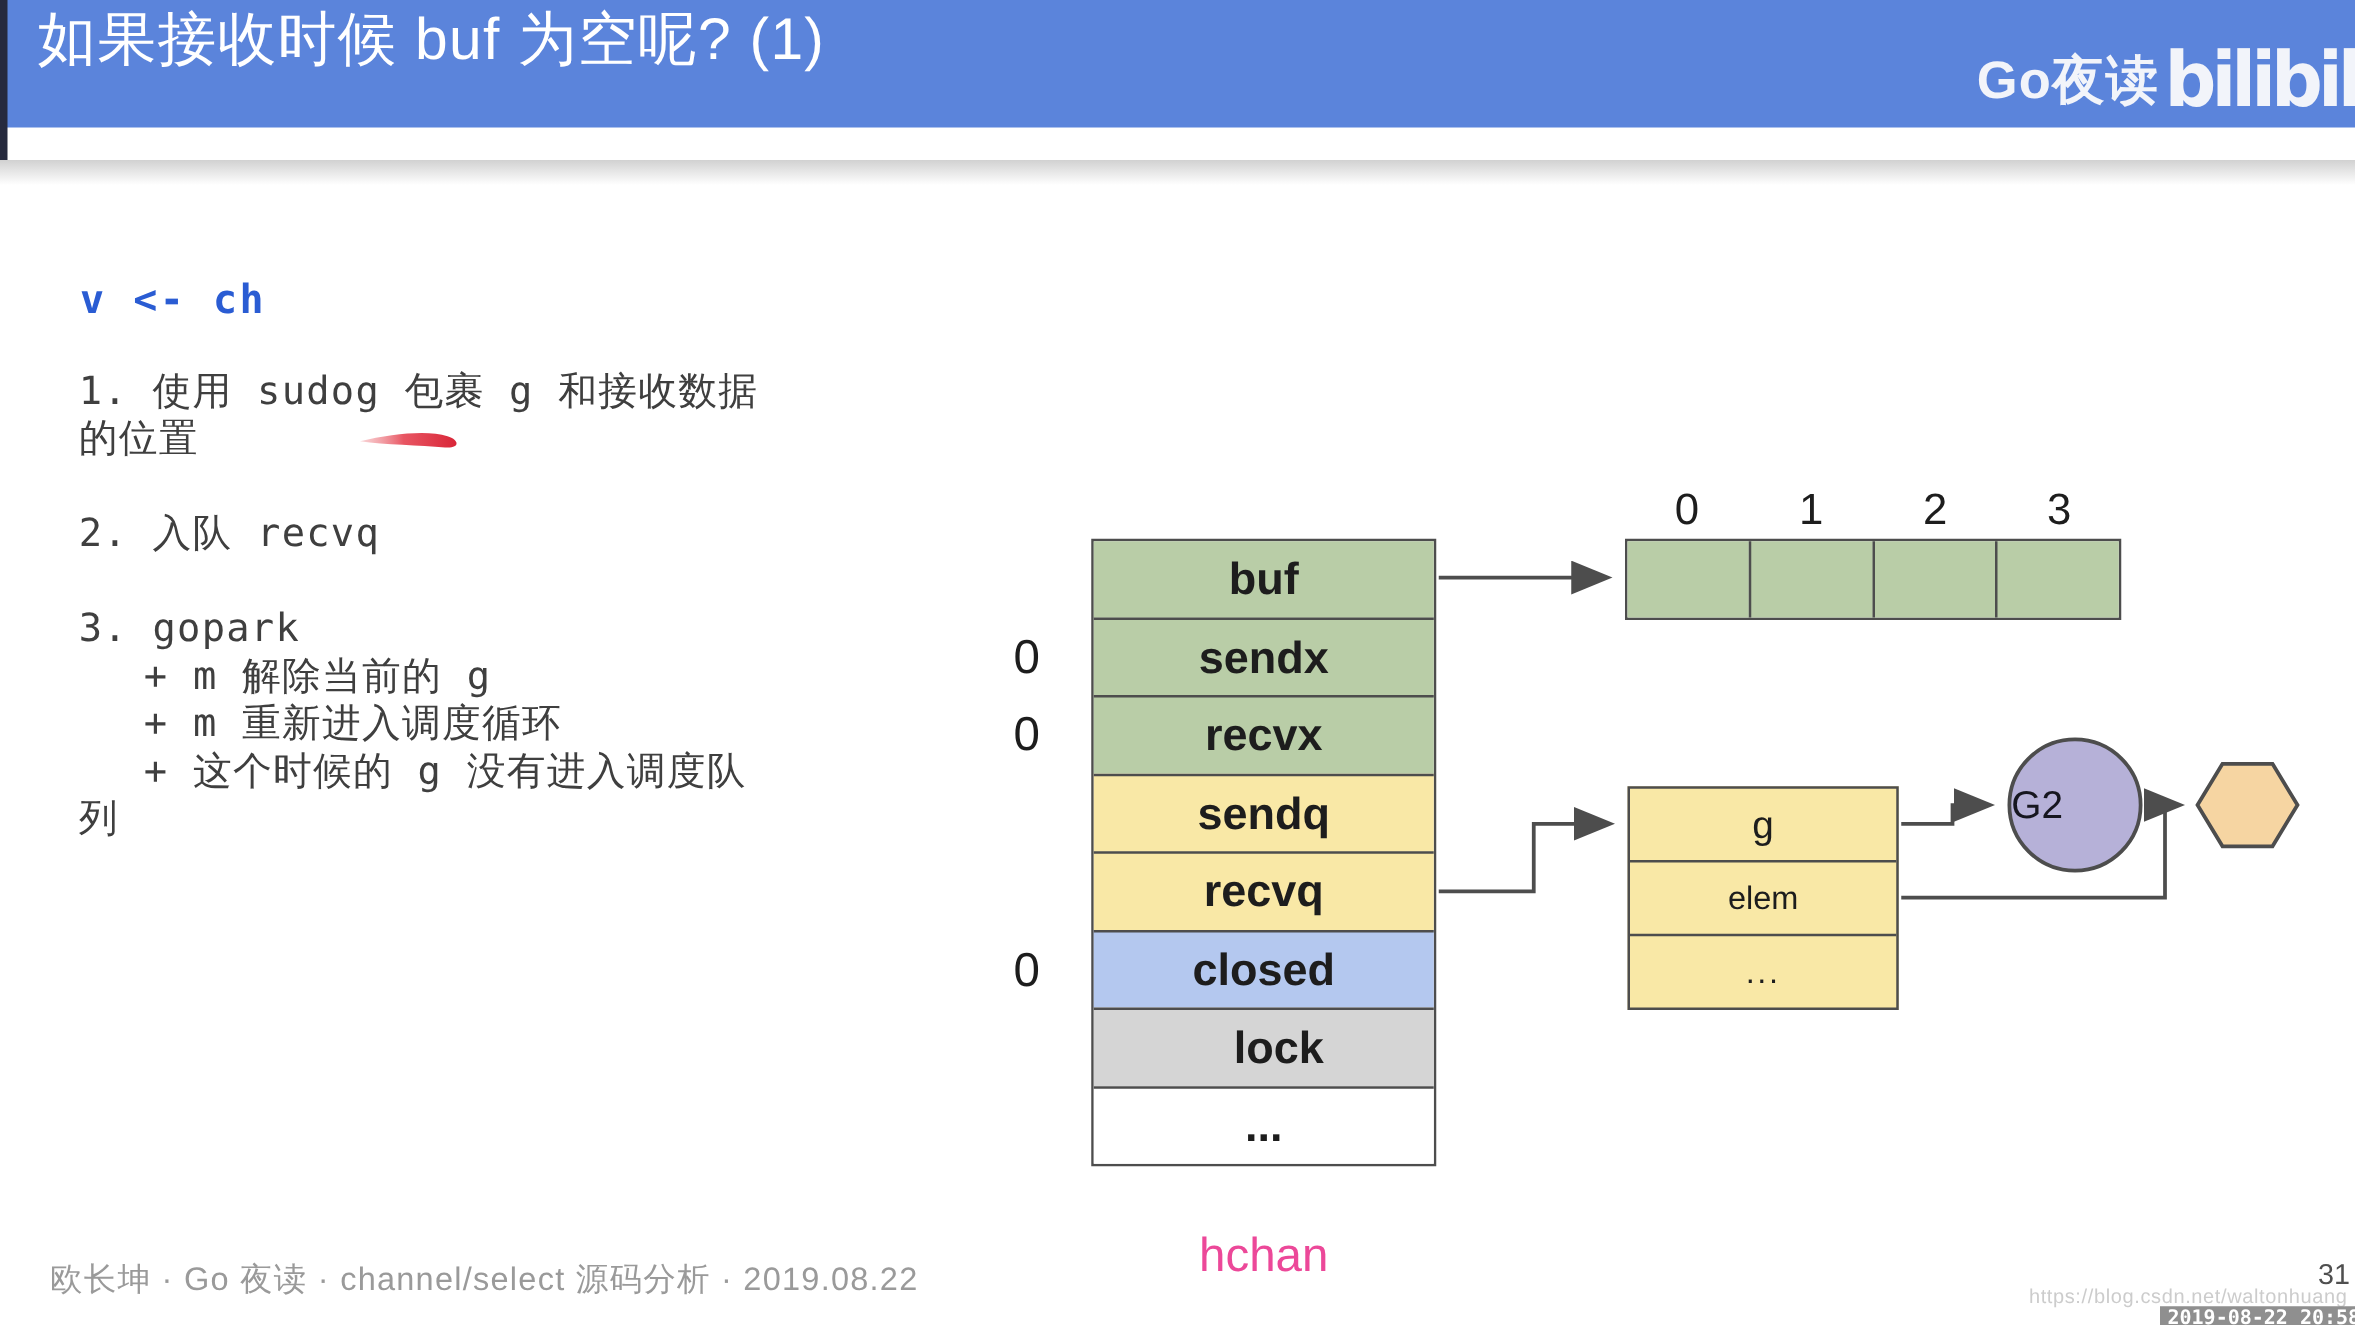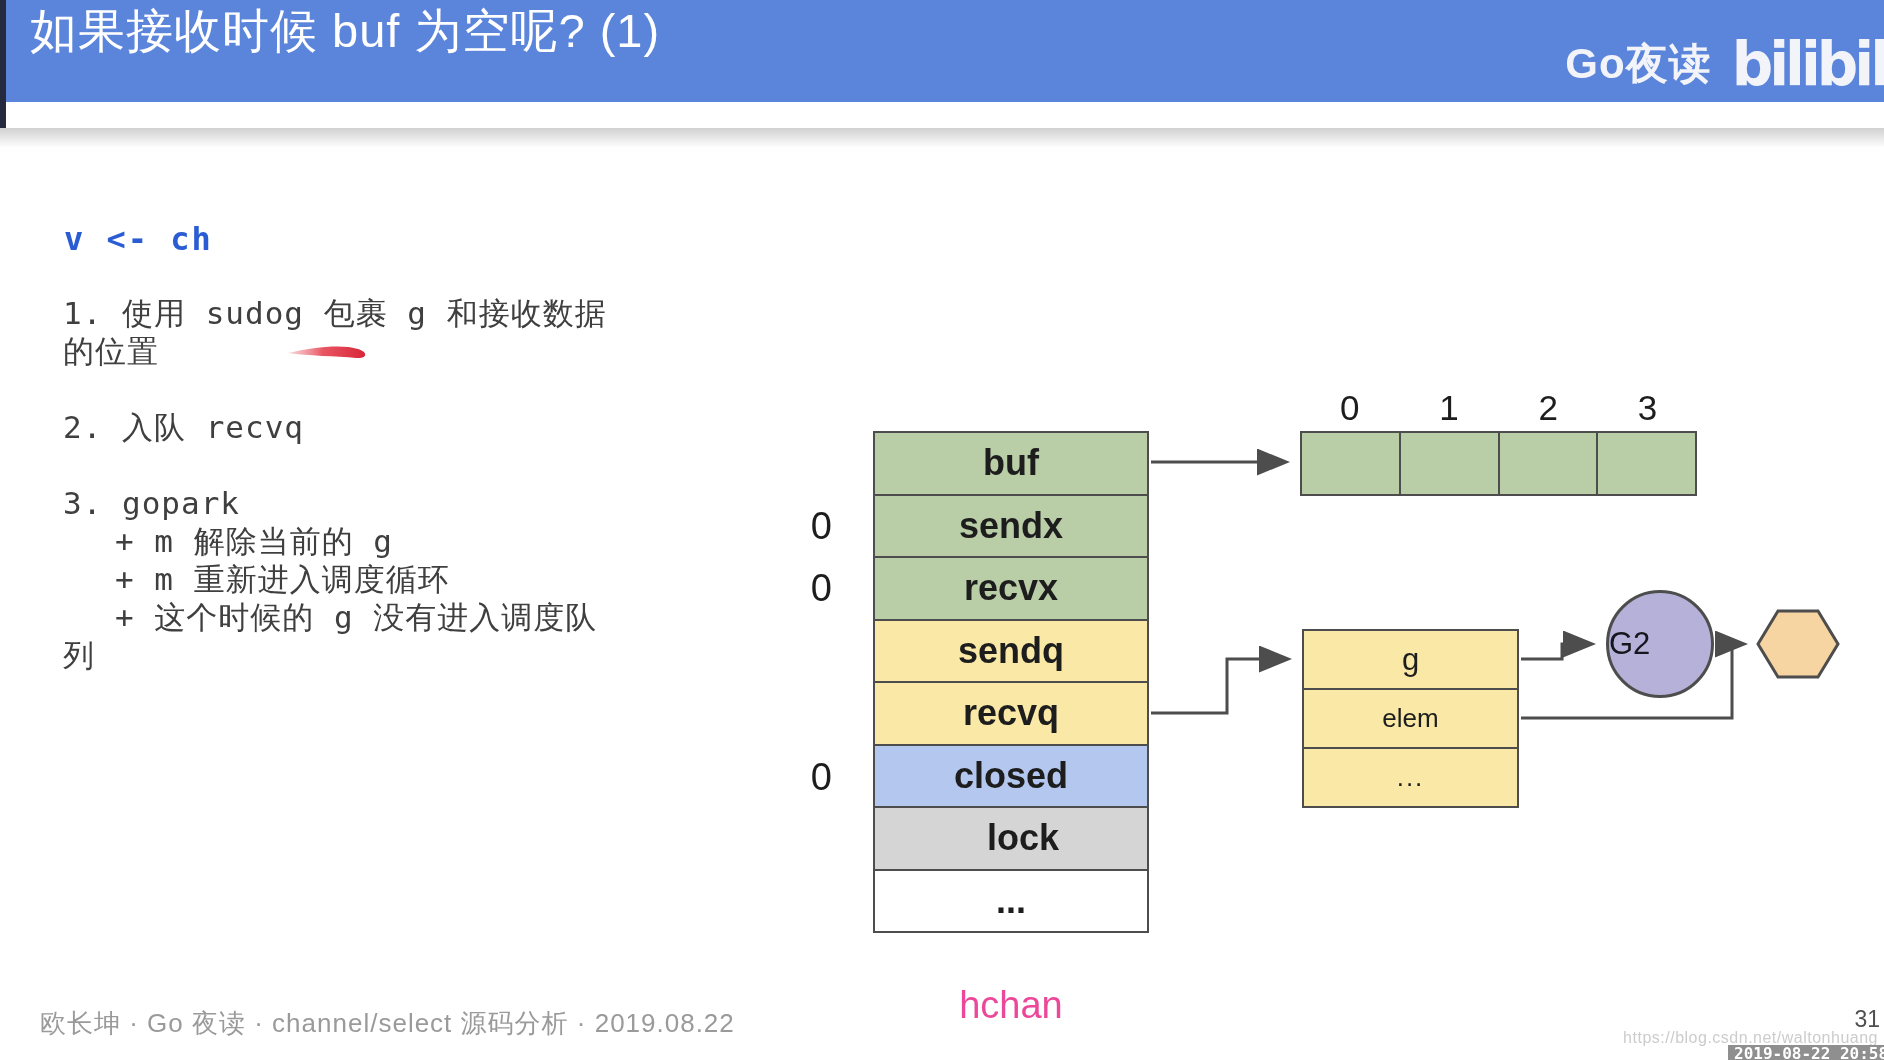--- a/index.html
+++ b/index.html
@@ -11,21 +11,21 @@
   .topbar{
     position:absolute;left:0;top:0;width:1884px;height:102px;
     background:var(--header-bg,#5b84db);
     display:flex;align-items:flex-start;
   }
   .edge{position:absolute;left:0;top:0;width:6px;height:128px;background:var(--header-edge,#262a3e);}
   .title{
     margin:0 0 0 30px;font-size:47px;font-weight:400;color:#ffffff;letter-spacing:1px;
   }
   .brand{
-    position:absolute;right:0;top:0;height:128px;display:flex;align-items:center;gap:20px;
+    position:absolute;right:0;top:0;height:128px;display:flex;align-items:center;gap:4px;
   }
   .brand-go{font-size:42px;font-weight:700;color:#f2f4fa;letter-spacing:1px;}
   .brand-bili{
     font-family:"DejaVu Sans",sans-serif;font-size:58px;font-weight:800;color:#f2f4fa;
     letter-spacing:-4px;margin-right:-18px;transform:scaleY(1.05);
   }
   .header-shadow{
     position:absolute;left:0;top:128px;width:1884px;height:20px;
     background:linear-gradient(to bottom,rgba(90,90,90,0.28),rgba(255,255,255,0));
   }

